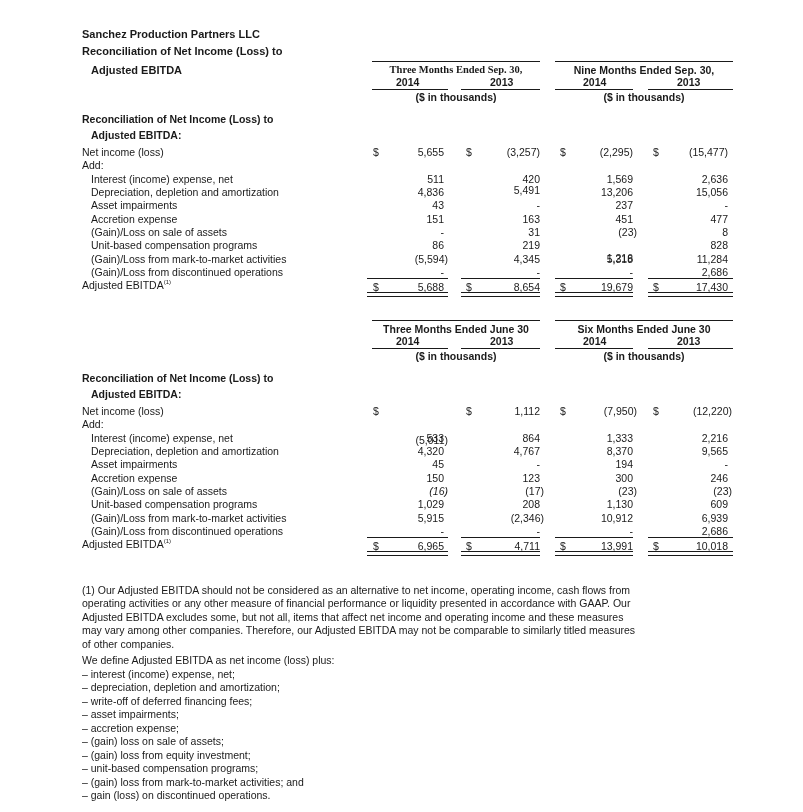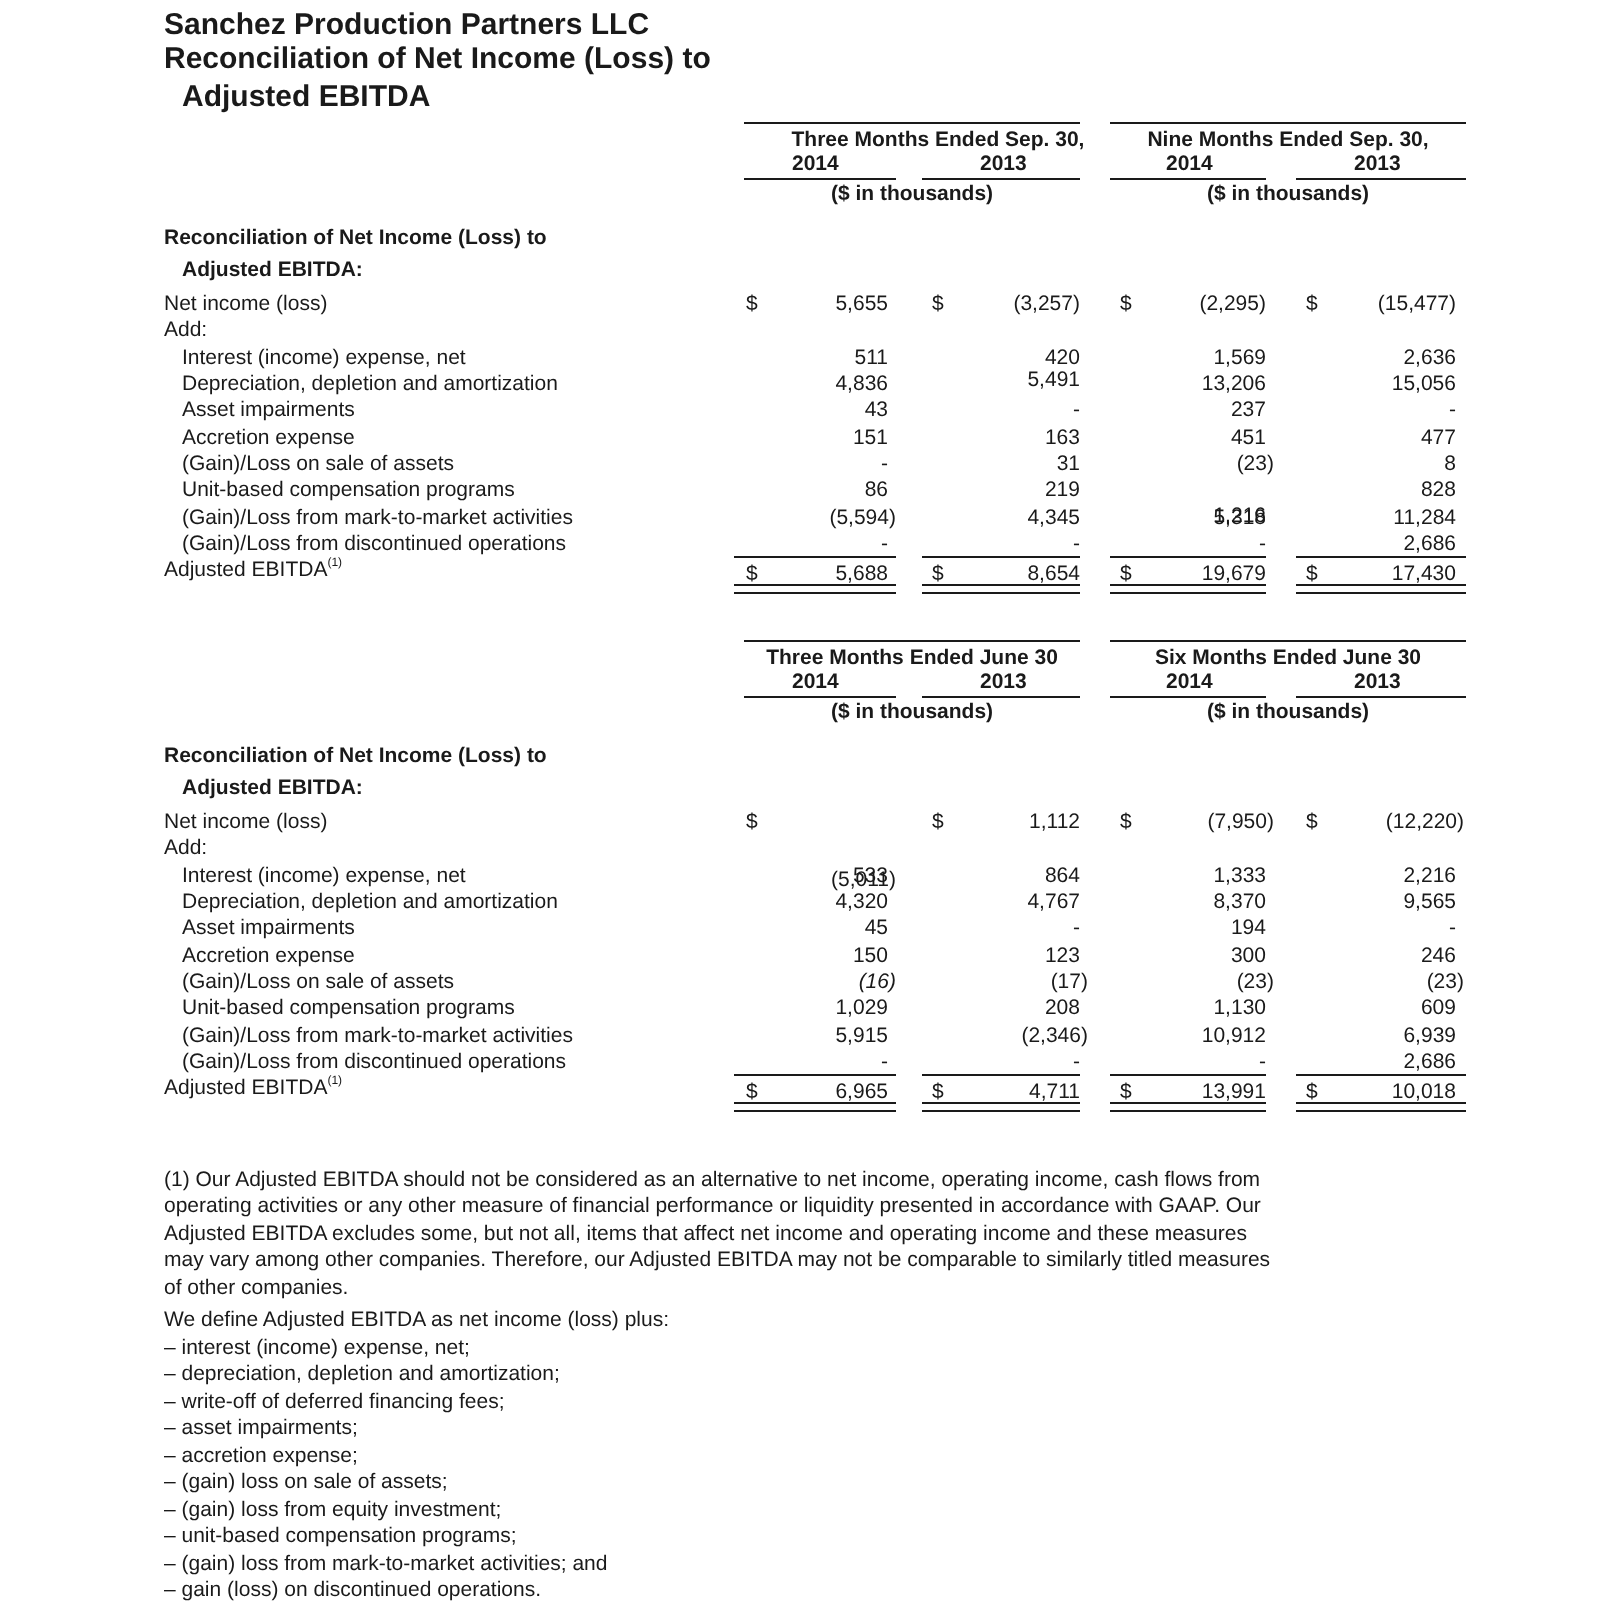--- a/index.html
+++ b/index.html
@@ -2,21 +2,21 @@
 <html><head>
 <meta charset="utf-8">
 <style>
   html, body { margin: 0; padding: 0; background: #ffffff; }
   body {
     width: 803px; height: 812px; position: relative; overflow: hidden;
     font-family: "Liberation Sans", sans-serif; color: #1a1a1a; font-size: 10.5px;
   }
   .abs { position: absolute; white-space: nowrap; }
   .b { font-weight: bold; }
-  .title { left: 82px; font-size: 15px; font-weight: bold; }
+  .title { left: 82px; font-size: 11px; font-weight: bold; margin-top: 24px; }
   .rule { position: absolute; height: 1px; background: #1a1a1a; }
   .colhdr { position: absolute; text-align: center; font-weight: bold; font-size: 10.5px; }
   .yr { position: absolute; font-weight: bold; font-size: 10.5px; }
   .lbl { position: absolute; left: 82px; font-size: 10.5px; white-space: nowrap; }
   .lbl.ind { left: 91px; }
   .num { position: absolute; text-align: right; width: 70px; white-space: nowrap; font-size: 10.5px; }
   .dol { position: absolute; font-size: 10.5px; }
   .dbl { position: absolute; height: 3px; border-top: 1px solid #1a1a1a; border-bottom: 1px solid #1a1a1a; }
   .para { position: absolute; left: 82px; width: 560px; font-size: 10.5px; line-height: 13.4px; white-space: normal; }
   sup { font-size: 6px; vertical-align: 5px; }
@@ -24,21 +24,21 @@
 </head>
 <body>
 
 <div class="abs title" style="top:4px;">Sanchez Production Partners LLC</div>
 <div class="abs title" style="top:21px;font-weight:bold;">Reconciliation of Net Income (Loss) to</div>
 <div class="abs title" style="top:40px;left:91px;">Adjusted EBITDA</div>
 
 <div>
   <div class="rule" style="left:372px;top:61px;width:168px;"></div>
   <div class="rule" style="left:555px;top:61px;width:178px;"></div>
-  <div class="colhdr" style="left:385px;top:64px;width:168px;">Three Months Ended Sep. 30,</div>
+  <div class="colhdr" style="left:372px;top:64px;width:168px;font-family:Liberation Serif, serif;">Three Months Ended Sep. 30,</div>
   <div class="colhdr" style="left:555px;top:64px;width:178px;">Nine Months Ended Sep. 30,</div>
   <div class="yr" style="left:396px;top:76px;">2014</div>
   <div class="yr" style="left:490px;top:76px;">2013</div>
   <div class="yr" style="left:583px;top:76px;">2014</div>
   <div class="yr" style="left:677px;top:76px;">2013</div>
   <div class="rule" style="left:372px;top:89px;width:76px;"></div>
   <div class="rule" style="left:461px;top:89px;width:79px;"></div>
   <div class="rule" style="left:555px;top:89px;width:78px;"></div>
   <div class="rule" style="left:648px;top:89px;width:85px;"></div>
   <div class="colhdr" style="left:372px;top:91px;width:168px;">($ in thousands)</div>

